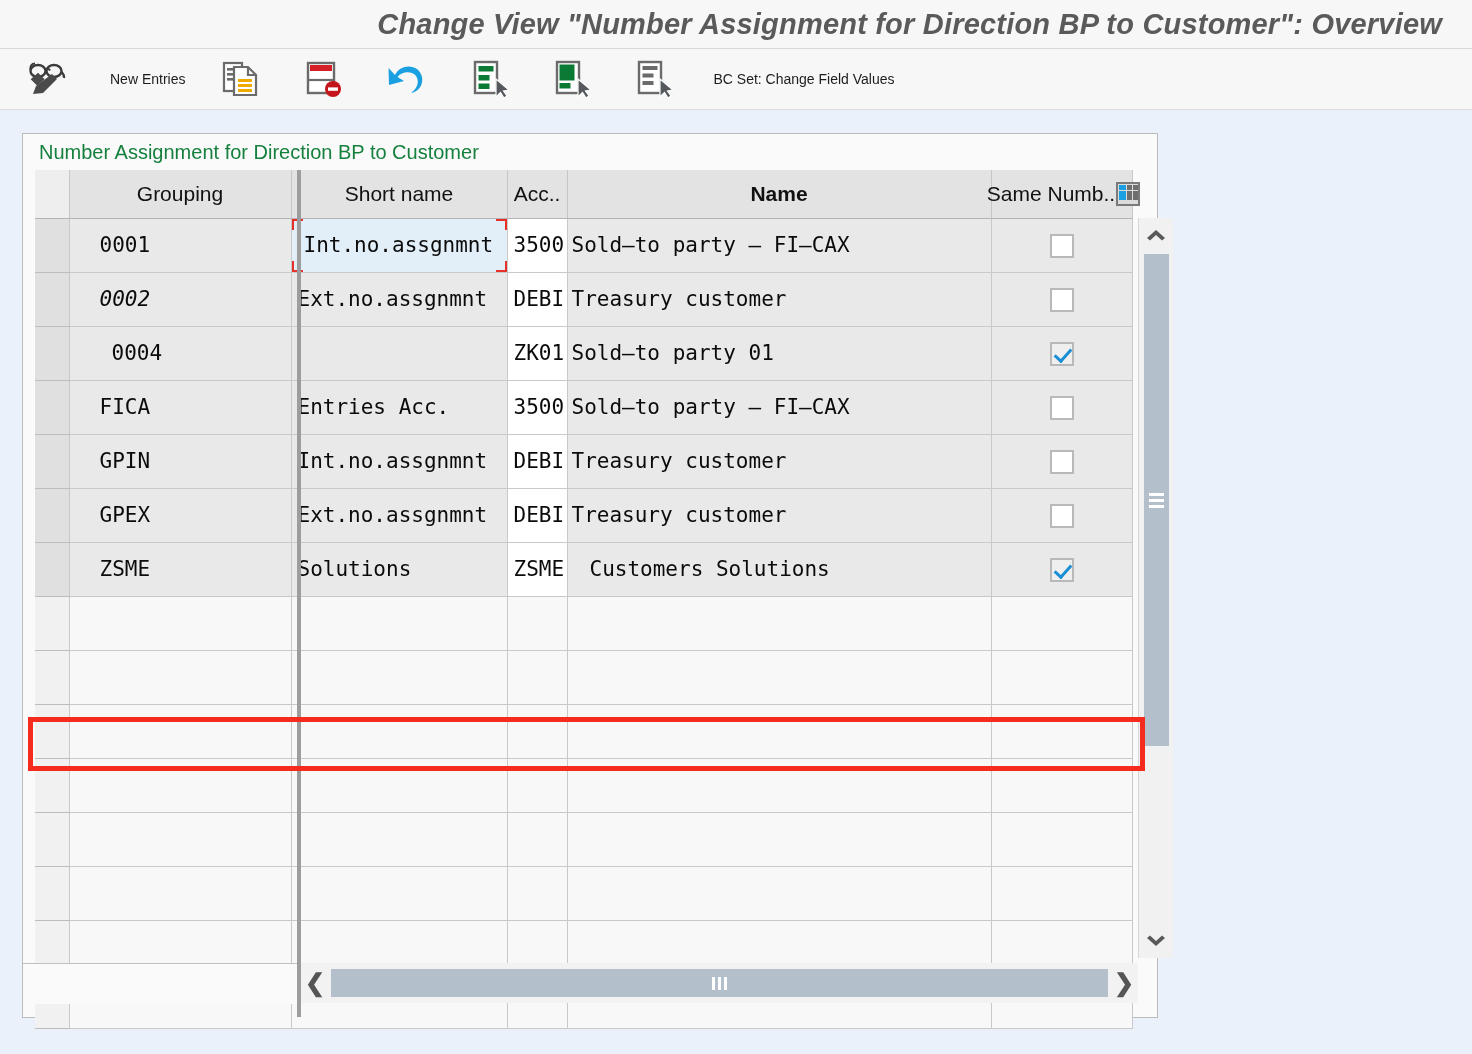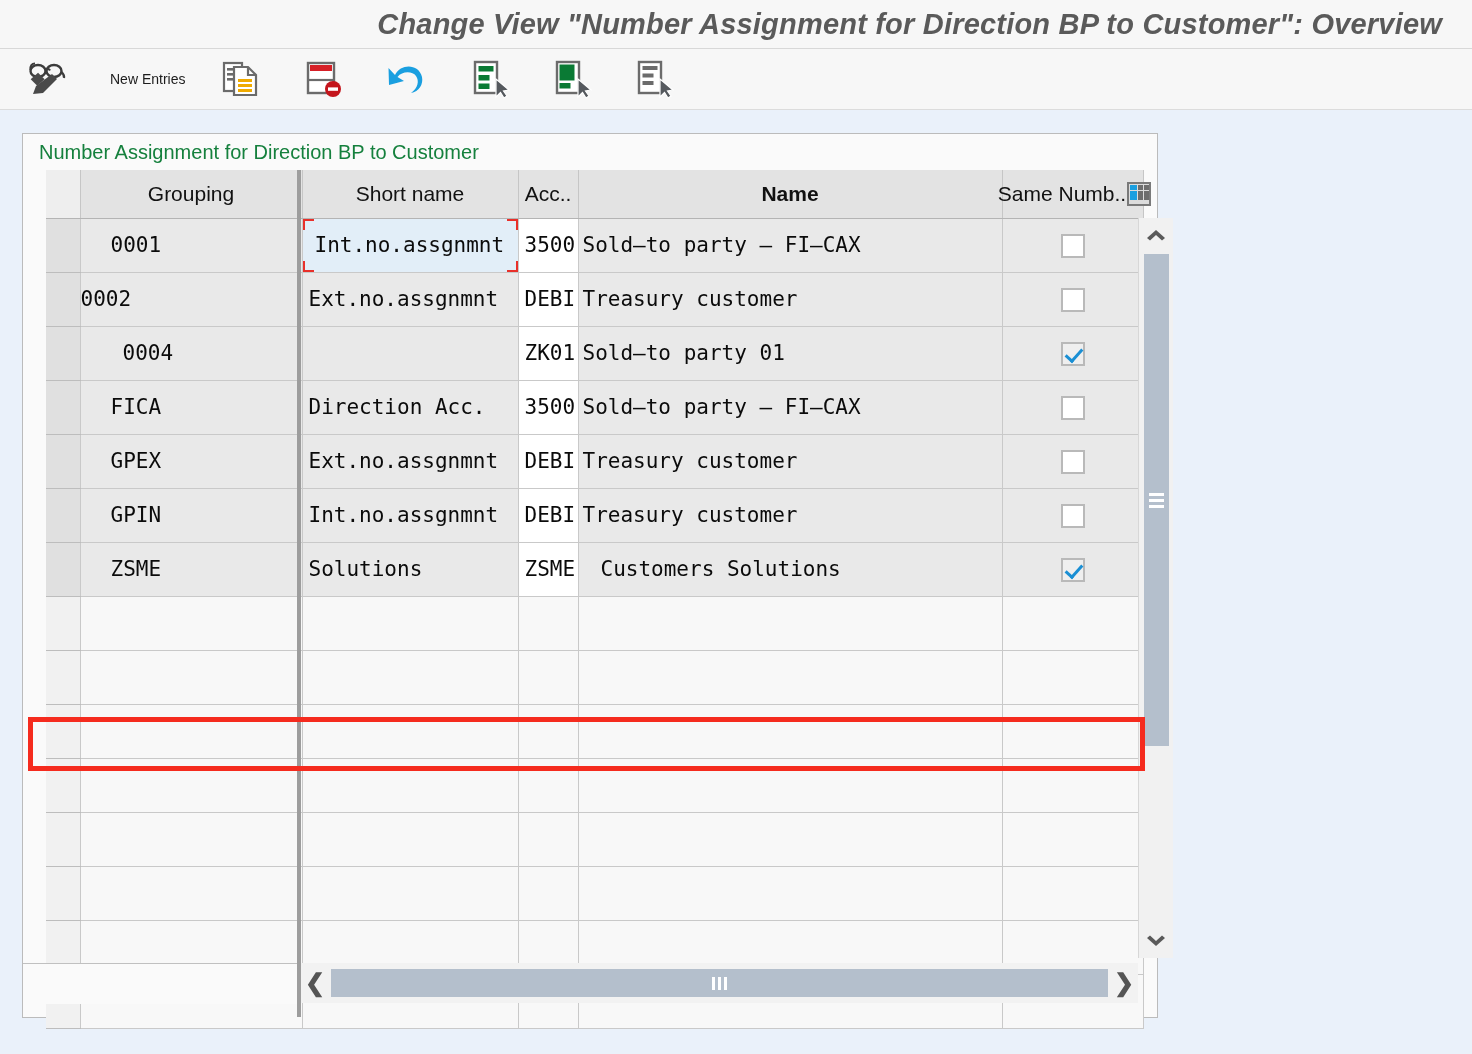--- a/index.html
+++ b/index.html
@@ -82,21 +82,21 @@
     left: 0px;
     top: 36px;
     width: 1134px;
     height: 847px;
   }
   table.grid {
     border-collapse: collapse;
     table-layout: fixed;
     width: 1097px;
     position: absolute;
-    left: 23px;
+    left: 12px;
     top: 0;
   }
   table.grid th, table.grid td {
     padding: 0;
     margin: 0;
     box-sizing: border-box;
   }
   
   thead th {
     height: 48px;
@@ -398,20 +398,23 @@
       <svg class="ic" width="40" height="40" viewBox="0 0 40 40">
         <rect x="4" y="3" width="22" height="31" fill="#fff" stroke="#6b6b6b" stroke-width="2.4"></rect>
         <rect x="7.5" y="7" width="15" height="4" fill="#6b6b6b"></rect>
         <rect x="7.5" y="14.5" width="11" height="4" fill="#6b6b6b"></rect>
         <rect x="7.5" y="22" width="11" height="4" fill="#6b6b6b"></rect>
         <path d="M25 20 L25 38 L29.5 33.5 L33 39 L36 37 L32.5 32 L38 31 Z" fill="#55595e" stroke="#fff" stroke-width="1.2"></path>
       </svg>
     </span>
   </div>
 
+  <div class="tb-item">
+    <span class="tb-label">BC Set: Change Field Values</span>
+  </div>
 </div>
 
 <div id="panel">
 
   <div id="panel-caption">Number Assignment for Direction BP to Customer</div>
 
   <div id="grid-wrap">
 
     <table class="grid">
       <thead>
@@ -446,54 +449,54 @@
               <span class="corner c-tr"></span>
               <span class="corner c-bl"></span>
               <span class="corner c-br"></span>
             </td>
             <td class="acc">3500</td>
             <td style="padding-left: 4px;">Sold–to party – FI–CAX</td>
             <td class="same"><span class="cbx"></span></td>
           </tr>
           <tr>
             <td class="sel"></td>
-            <td style="">0002</td>
+            <td style="padding-left: 30px; font-style: italic;">0002</td>
             <td style="padding-left: 6px;">Ext.no.assgnmnt</td>
             <td class="acc">DEBI</td>
             <td style="padding-left: 4px;">Treasury customer</td>
             <td class="same"><span class="cbx"></span></td>
           </tr>
           <tr>
             <td class="sel"></td>
             <td style="padding-left: 42px;">0004</td>
             <td style="padding-left: 6px;"></td>
             <td class="acc">ZK01</td>
             <td style="padding-left: 4px;">Sold–to party 01</td>
             <td class="same"><span class="cbx on"></span></td>
           </tr>
           <tr>
             <td class="sel"></td>
             <td style="padding-left: 30px;">FICA</td>
-            <td style="padding-left: 6px;">Direction Acc.</td>
+            <td style="padding-left: 6px;">Entries Acc.</td>
             <td class="acc">3500</td>
             <td style="padding-left: 4px;">Sold–to party – FI–CAX</td>
             <td class="same"><span class="cbx"></span></td>
           </tr>
           <tr>
             <td class="sel"></td>
-            <td style="padding-left: 30px;">GPEX</td>
-            <td style="padding-left: 6px;">Ext.no.assgnmnt</td>
+            <td style="padding-left: 30px;">GPIN</td>
+            <td style="padding-left: 6px;">Int.no.assgnmnt</td>
             <td class="acc">DEBI</td>
             <td style="padding-left: 4px;">Treasury customer</td>
             <td class="same"><span class="cbx"></span></td>
           </tr>
           <tr>
             <td class="sel"></td>
-            <td style="padding-left: 30px;">GPIN</td>
-            <td style="padding-left: 6px;">Int.no.assgnmnt</td>
+            <td style="padding-left: 30px;">GPEX</td>
+            <td style="padding-left: 6px;">Ext.no.assgnmnt</td>
             <td class="acc">DEBI</td>
             <td style="padding-left: 4px;">Treasury customer</td>
             <td class="same"><span class="cbx"></span></td>
           </tr>
           <tr>
             <td class="sel"></td>
             <td style="padding-left: 30px;">ZSME</td>
             <td style="padding-left: 6px;">Solutions</td>
             <td class="acc">ZSME</td>
             <td style="padding-left: 22px;">Customers Solutions</td>

